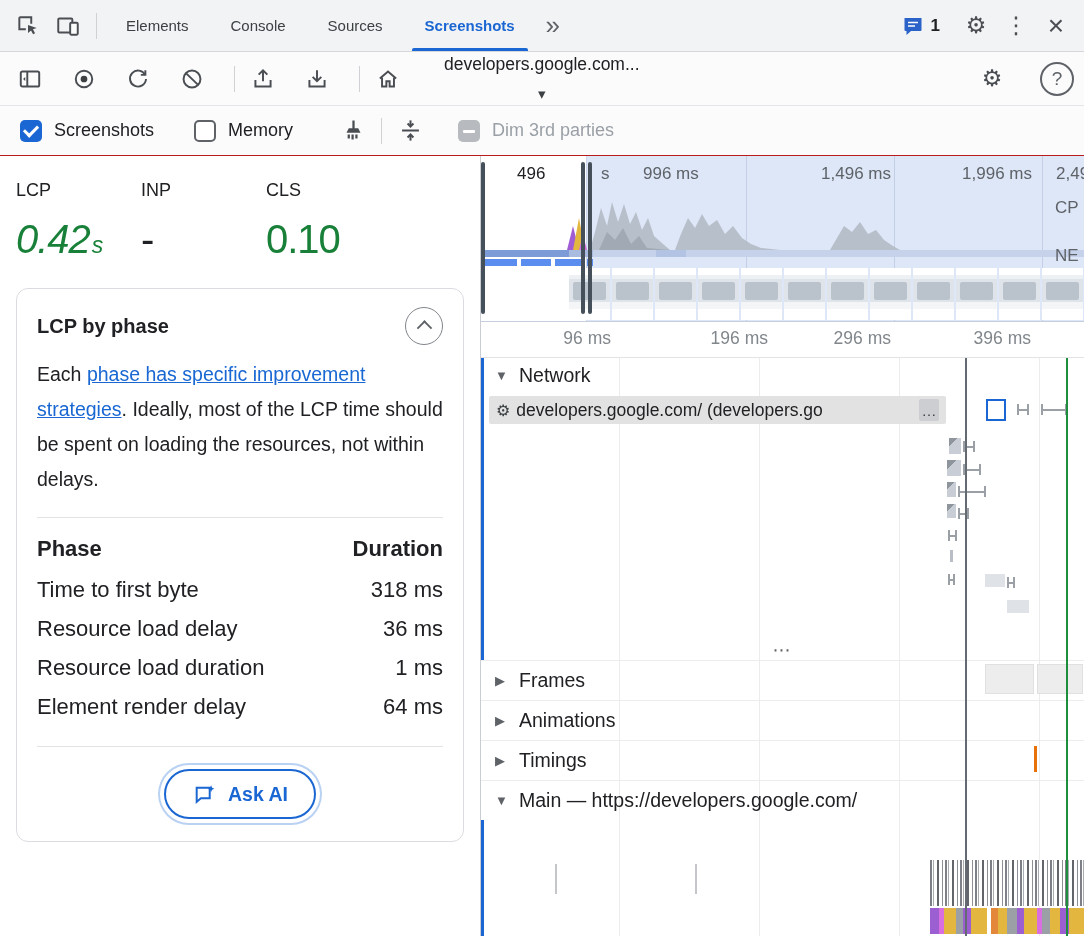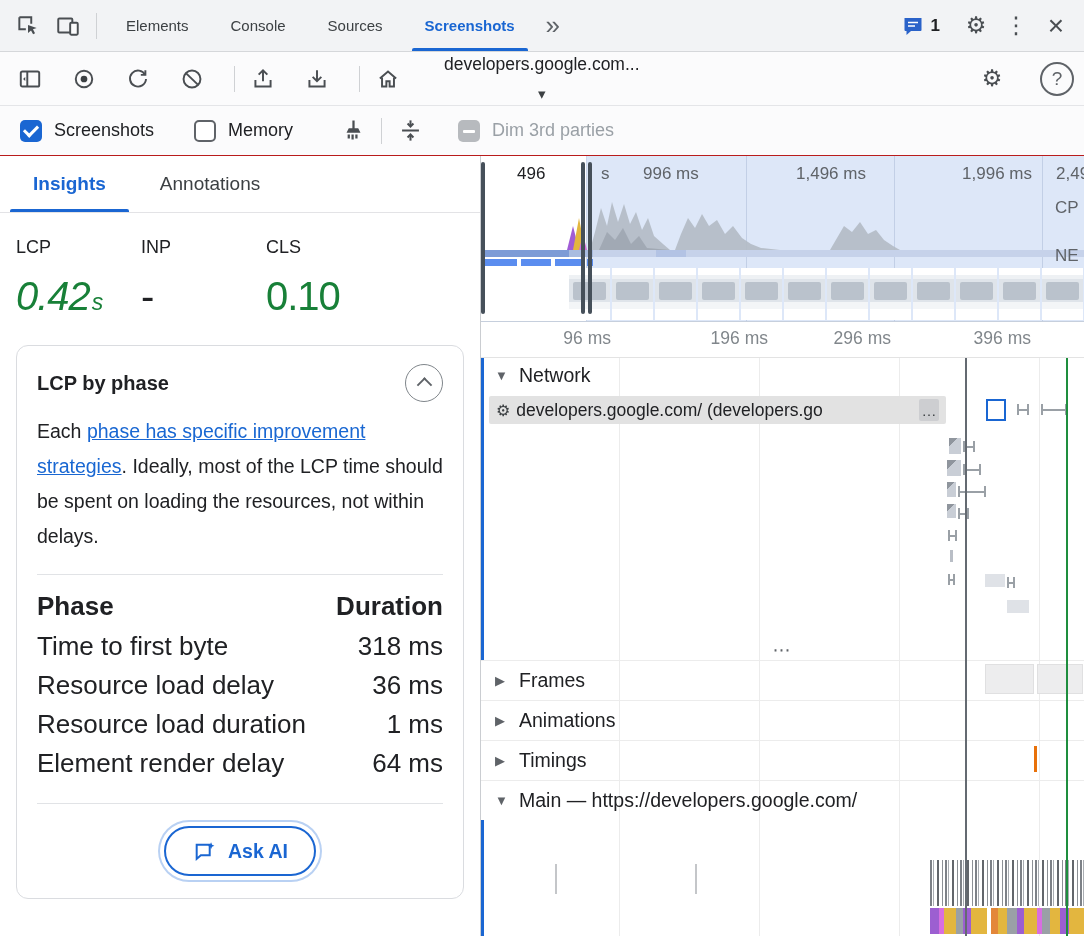--- a/index.html
+++ b/index.html
@@ -57,21 +57,21 @@
   .m-value{font-size:40px;letter-spacing:-1px;}
   .m-suffix{font-size:23px;margin-left:2px;}
   .card{margin:4px 16px 0;border:1px solid #dadce0;border-radius:12px;padding:18px 20px 22px;}
   .card-head{display:flex;justify-content:space-between;align-items:center;}
   .card-title{font-size:20px;font-weight:700;}
   .collapse-circle{width:38px;height:38px;border:1px solid #80868b;border-radius:50%;display:flex;align-items:center;justify-content:center;}
   .chevron-up{width:11px;height:11px;border-left:2.5px solid #5f6368;border-top:2.5px solid #5f6368;transform:rotate(45deg) translate(1px,1px);}
   .card-text{font-size:19.5px;line-height:35px;margin-top:12px;color:#202124;}
   .card-text a{color:#1967d2;}
   .hr{height:1px;background:#e1e3e6;margin:20px 0 10px;}
-  .thead,.trow{display:flex;justify-content:space-between;align-items:center;font-size:26px;}
+  .thead,.trow{display:flex;justify-content:space-between;align-items:center;font-size:22px;}
   .thead{font-weight:700;height:42px;}
   .trow{height:39px;}
   .ask-wrap{display:flex;justify-content:center;margin-top:22px;}
   .ask-btn{display:flex;align-items:center;gap:11px;height:50px;padding:0 26px;border:2px solid #1a66d2;border-radius:27px;color:#1a66d2;font-size:19.5px;font-weight:700;background:#fff;box-shadow:0 0 0 4px #fff,0 0 0 6px #b9d1f3;}
 
   
   .minimap{position:relative;height:166px;background:#dde7f8;border-bottom:1px solid #c6cfdd;overflow:hidden;}
   .mm-grid{position:absolute;top:0;bottom:0;width:1px;background:#c2cfe6;}
   .mm-label{position:absolute;top:8px;font-size:17px;color:#5f6368;}
   .mm-window{position:absolute;left:0;top:0;width:106px;height:166px;background:#fff;border-right:1px solid #cdd8ec;}
@@ -244,24 +244,20 @@
         </svg>
     </div>
     <div class="gap28"></div>
     <div class="cb disabled"></div>
     <span class="cb-label dim">Dim 3rd parties</span>
   </div>
 
   <div class="content">
 
     <aside class="left">
-      <div class="side-tabs">
-          <div class="stab active">Insights</div>
-          <div class="stab">Annotations</div>
-        </div>
       <div class="metrics">
           <div class="metric">
             <div class="m-label">LCP</div>
             <div class="m-value" style="color: rgb(24, 128, 56); font-style: italic;"><span>0.42</span><span class="m-suffix">s</span></div>
           </div>
           <div class="metric">
             <div class="m-label">INP</div>
             <div class="m-value" style="color: rgb(32, 33, 36);"><span>-</span><span class="m-suffix"></span></div>
           </div>
           <div class="metric">
@@ -351,21 +347,21 @@
             <div class="thumb"></div>
           </div>
         <div class="mm-handle" style="left:0"></div>
         <div class="mm-handle" style="left:100px"></div>
         <div class="mm-handle" style="left:107px"></div>
         <div class="mm-sel-label">496</div>
         <div class="mm-after">s</div>
         <div class="mm-sidelabel" style="top:42px">CP</div>
         <div class="mm-sidelabel" style="top:90px">NE</div>
       <div class="mm-label" style="left: 162px; width: 106px; text-align: left;">996 ms</div>
-          <div class="mm-label" style="left: 297px; width: 106px; text-align: center;">1,496 ms</div>
+          <div class="mm-label" style="left: 304px; width: 106px; text-align: right;">1,496 ms</div>
           <div class="mm-label" style="left: 445px; width: 106px; text-align: right;">1,996 ms</div>
           <div class="mm-label" style="left: 575px;">2,49</div>
         </div>
 
       <div class="ruler">
           <div class="ruler-label" style="left: 40px;">96 ms</div>
           <div class="ruler-label" style="left: 197px;">196 ms</div>
           <div class="ruler-label" style="left: 320px;">296 ms</div>
           <div class="ruler-label" style="left: 460px;">396 ms</div>
         </div>

